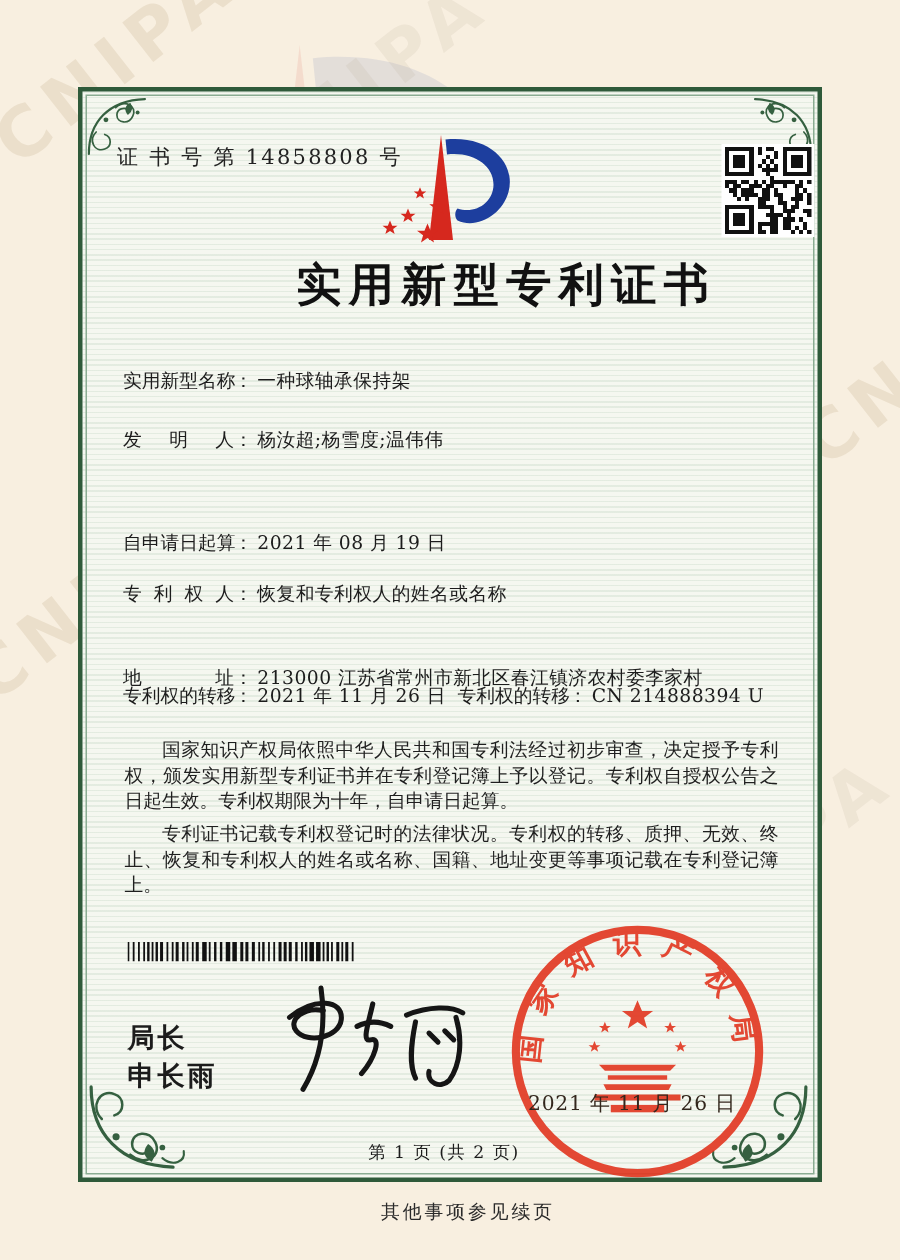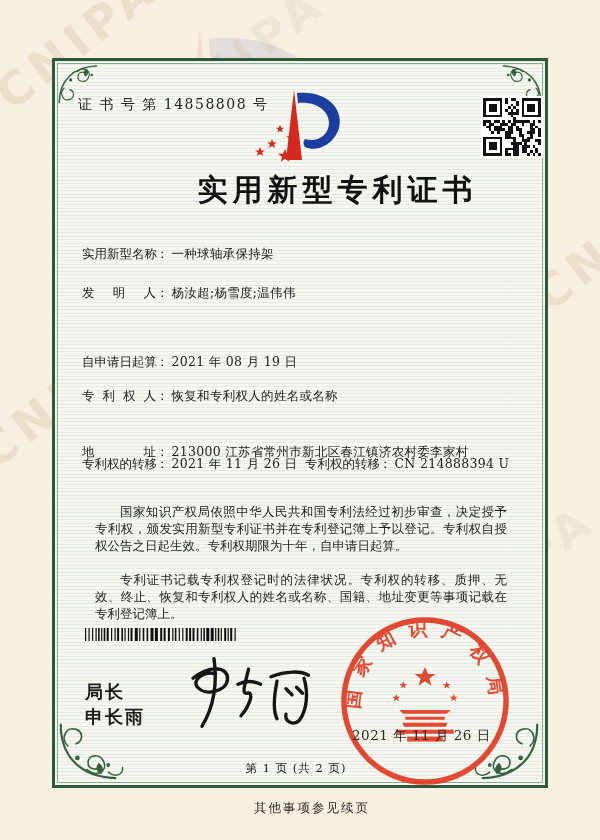--- a/index.html
+++ b/index.html
@@ -41,21 +41,21 @@
   .field-row{position:absolute; left:82px; width:440px; font-size:12.5px; white-space:nowrap;}
   .flabel{display:inline-block; width:74px; text-align:justify; text-align-last:justify; font-weight:500;}
   .fcolon{margin-right:3px;}
   .fvalue{letter-spacing:0.3px;}
   .grant-pair{position:absolute; left:223px; top:0;}
   
   .body-text{
     position:absolute; left:79px; top:487px; width:444px;
     font-size:12.5px; line-height:17.2px; text-align:justify; color:#1f1f1f;
   }
-  .body-text p{margin:16px; text-indent:2em;}
+  .body-text p{margin:4px; text-indent:2em;}
   
   .barcode{position:absolute; left:85px; top:628px;}
   .signer{position:absolute; left:85px; font-size:18px; font-weight:600; letter-spacing:2px;}
   .signature{position:absolute; left:172px; top:648px;}
   .seal{position:absolute; left:336px; top:612px;}
   .seal-date{position:absolute; left:352px; top:727px; font-size:13.5px; color:#33271d; letter-spacing:0.5px;}
   .page-num{position:absolute; left:52px; top:761px; width:488px; text-align:center; font-size:11.5px; letter-spacing:1px;}
   .cont-note{position:absolute; left:0; top:800px; width:600px; text-align:center; font-size:12.5px; letter-spacing:2px; color:#2a2a2a;padding-left:12px;}
 </style>
 </head>

